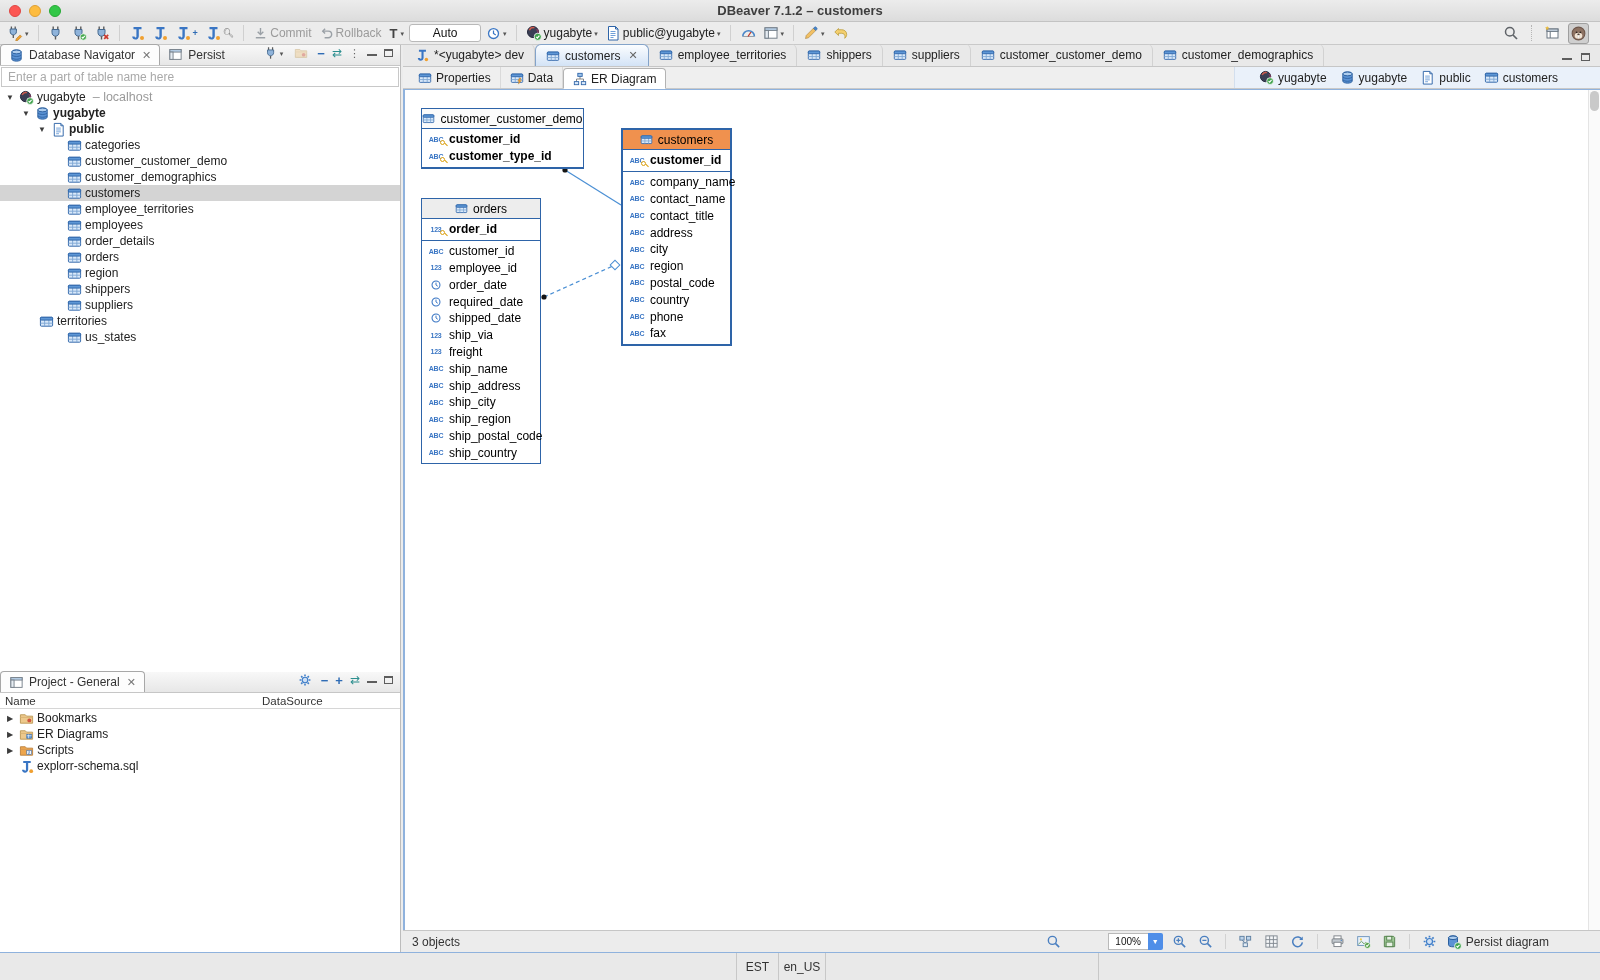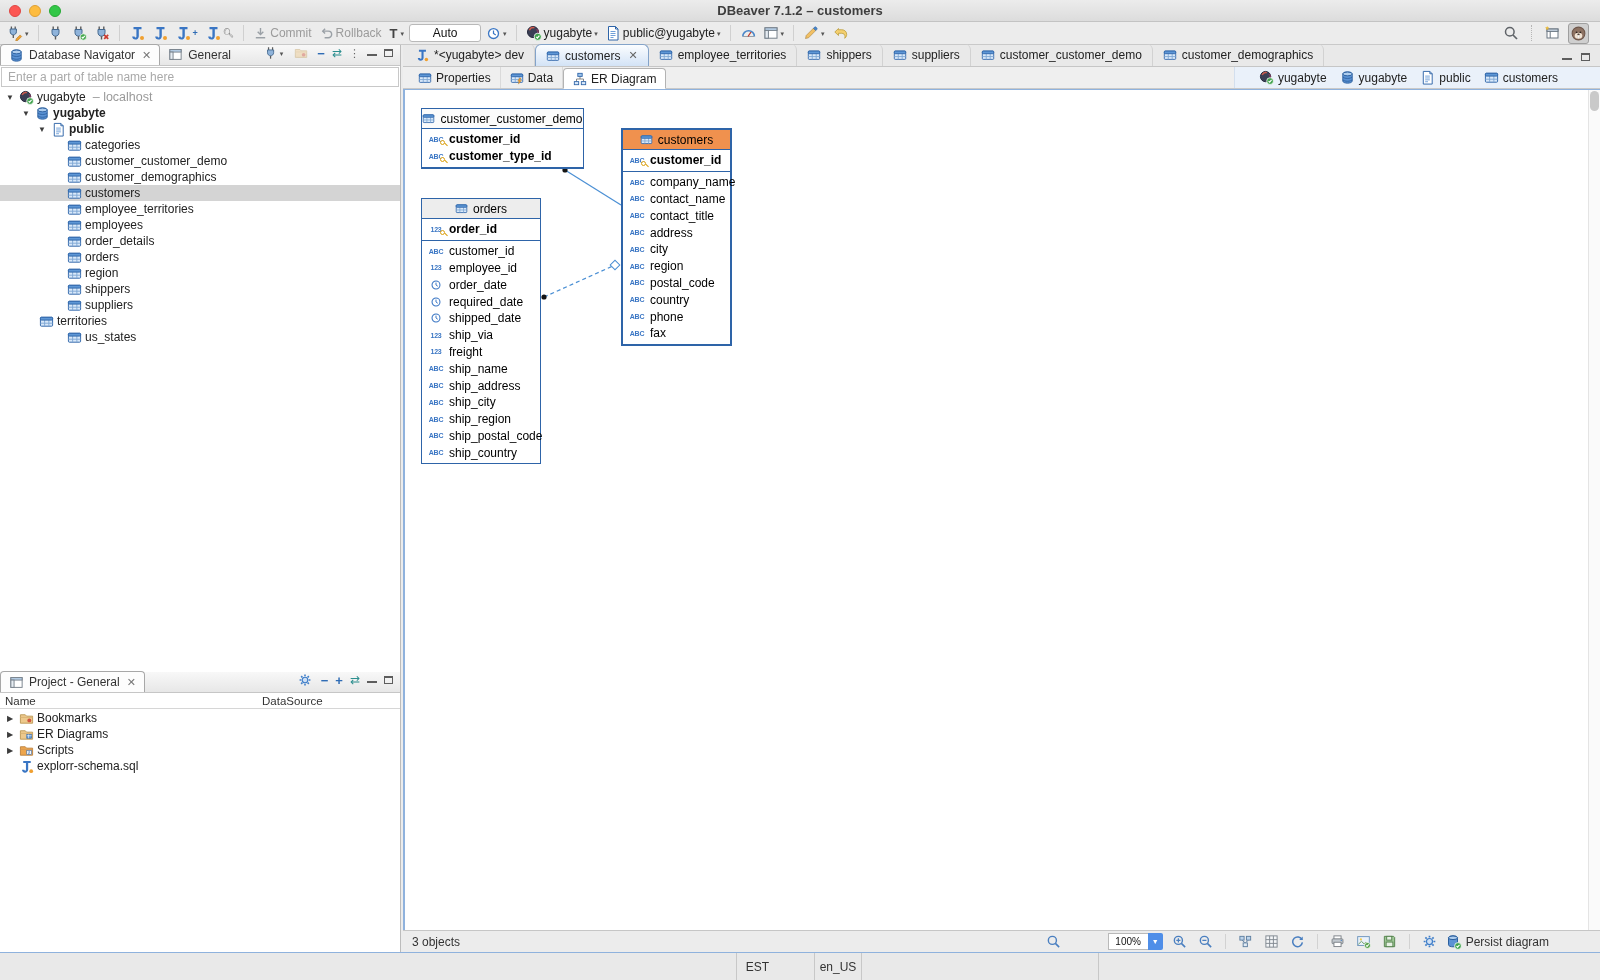--- a/index.html
+++ b/index.html
@@ -103,21 +103,21 @@
   .dsep{width:1px;height:15px;background:#d2d2d2;margin:0 3px;}
   .zoombox{display:flex;height:17px;}
   .zoomval{width:40px;background:#fff;border:1px solid #b9b9b9;border-right:none;font-size:10px;display:flex;align-items:center;justify-content:center;color:#111;margin-left:38px;}
   .zoomdd{width:15px;background:#4f8ee8;color:#fff;font-size:7px;display:flex;align-items:center;justify-content:center;border-radius:0 2px 2px 0;}
   .persist{display:flex;align-items:center;gap:4px;}
 
   
   .statusbar{height:28px;flex:none;background:#e9e9e9;border-top:1px solid #8fb2dd;position:relative;font-size:12px;color:#333;}
   .sbcell{position:absolute;top:0;bottom:0;display:flex;align-items:center;justify-content:center;border-left:1px solid #c8c8c8;}
   #sb-est{left:736px;width:42px;}
-  #sb-enus{left:814px;width:48px;border-right:1px solid #c8c8c8;}
+  #sb-enus{left:778px;width:48px;border-right:1px solid #c8c8c8;}
   .sbdiv{position:absolute;left:1098px;top:0;bottom:0;width:1px;background:#c8c8c8;}
 </style>
 </head>
 <body>
 
 <svg width="0" height="0" style="position:absolute" aria-hidden="true">
   <defs>
     <symbol id="s-table" viewBox="0 0 16 16">
       <rect x="1.5" y="3.5" width="13" height="9.5" rx="1" fill="#d9e9fa" stroke="#2e64a8"></rect>
       <path d="M6 6.5v6.5M10.5 6.5v6.5M1.5 9.8h13" stroke="#7fa8d4" fill="none"></path>
@@ -449,21 +449,21 @@
             <svg width="15" height="15">
                 <use href="#s-db"></use>
               </svg>
             <span>Database Navigator</span>
             <span class="close">✕</span>
           </div>
           <div class="ptab">
             <svg width="15" height="15">
                 <use href="#s-panel"></use>
               </svg>
-            <span>General</span>
+            <span>Persist</span>
           </div>
           <div class="phdr-tools">
             <span class="tbtn">
                 <svg width="14" height="14">
                   <use href="#s-plug"></use>
                 </svg>
                 <span class="caret">▾</span>
               </span>
             <span class="tbtn">
                 <svg width="14" height="14" style="opacity:.45">

